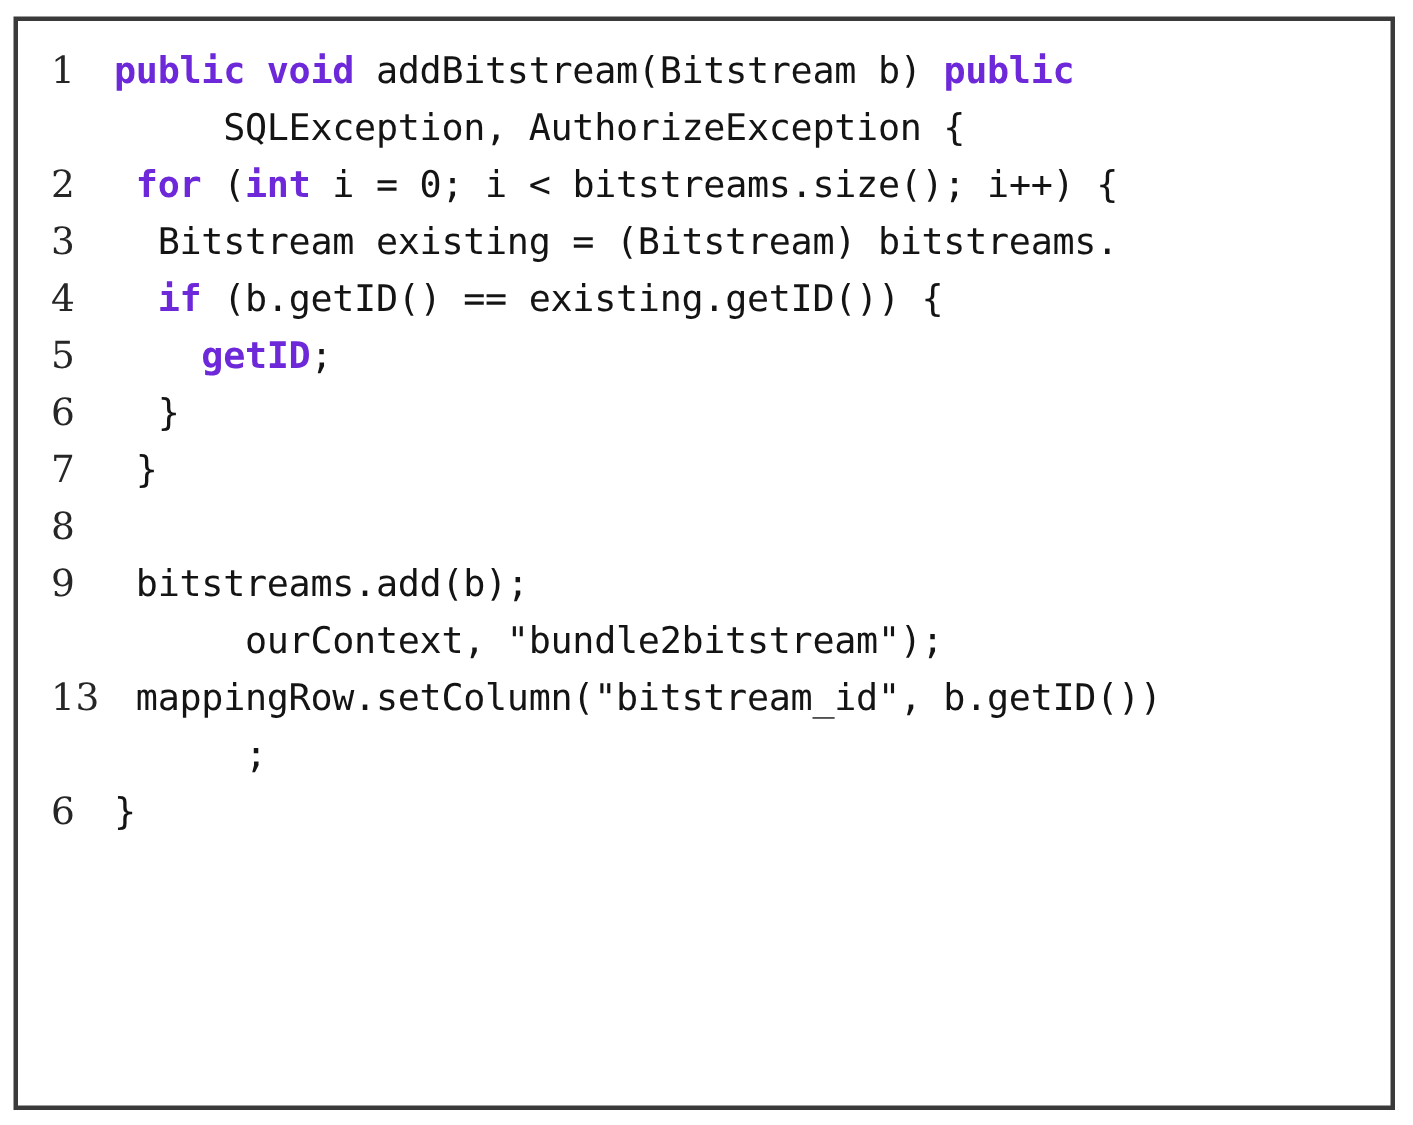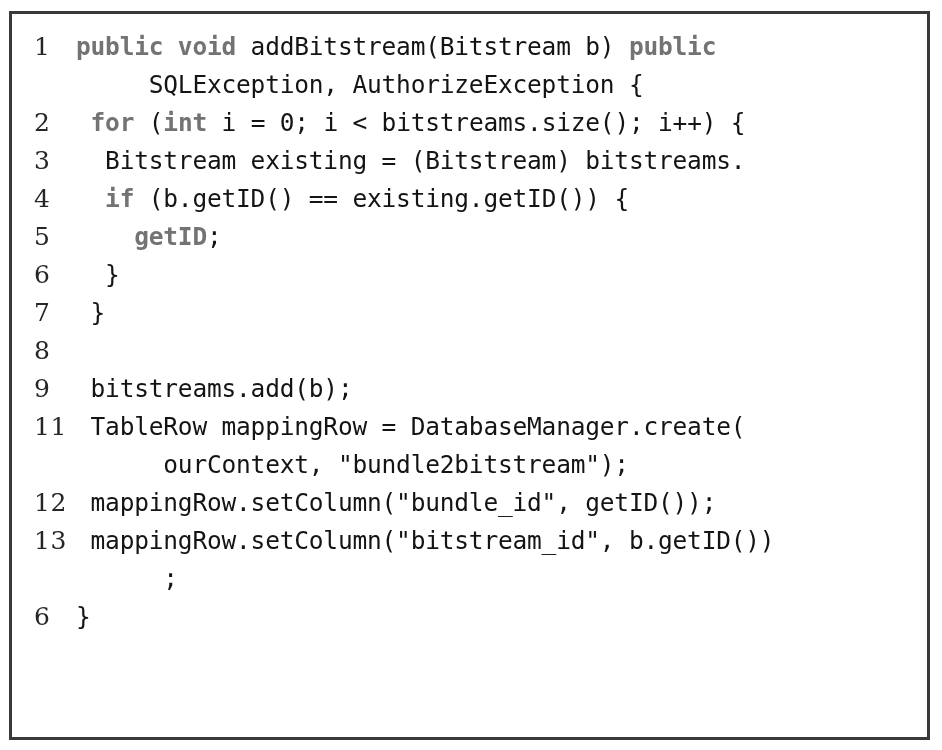--- a/index.html
+++ b/index.html
@@ -61,21 +61,21 @@
     font-family: "DejaVu Sans Mono", monospace;
     font-size: 24.5px;
     line-height: 38px;
     color: #141414;
     white-space: pre;
     letter-spacing: -0.2px;
   }
 
   .src b, .kw {
     font-weight: bold;
-    color: #737373;
+    color: #6d28d9;
   }
 
   .cont .ln {
     visibility: hidden;
   }
 </style>
 </head>
 <body>
 
 <div id="listing-frame">
@@ -113,31 +113,23 @@
         <span class="src"><span> }</span></span>
       </div>
       <div class="code-line">
         <span class="ln">8</span>
         <span class="src"></span>
       </div>
       <div class="code-line">
         <span class="ln">9</span>
         <span class="src"><span> bitstreams.add(b);</span></span>
       </div>
-      <div class="code-line">
-        <span class="ln">11</span>
-        <span class="src"><span> TableRow mappingRow = DatabaseManager.create(</span></span>
-      </div>
       <div class="code-line cont">
         <span class="ln blank-ln">&nbsp;</span>
         <span class="src">      ourContext, "bundle2bitstream");</span>
-      </div>
-      <div class="code-line">
-        <span class="ln">12</span>
-        <span class="src"><span> mappingRow.setColumn("bundle_id", getID());</span></span>
       </div>
       <div class="code-line">
         <span class="ln">13</span>
         <span class="src"><span> mappingRow.setColumn("bitstream_id", b.getID())</span></span>
       </div>
       <div class="code-line cont">
         <span class="ln blank-ln">&nbsp;</span>
         <span class="src">      ;</span>
       </div>
       <div class="code-line">

